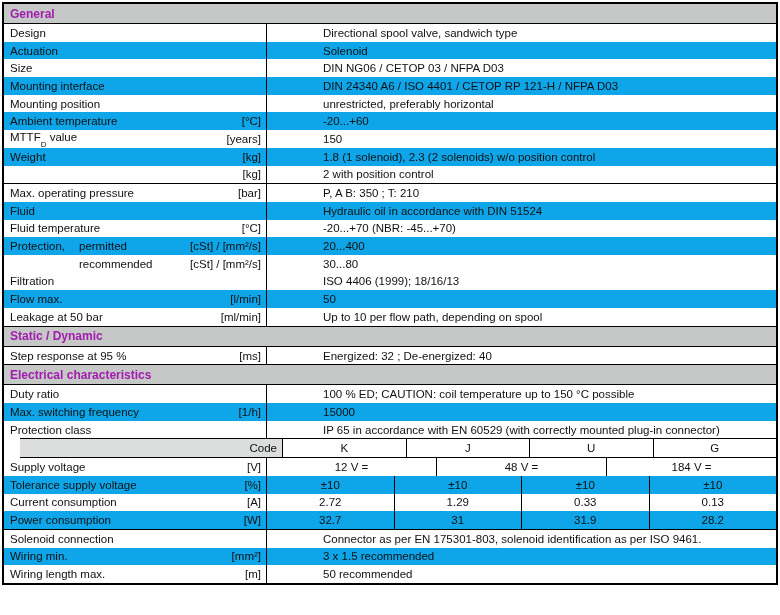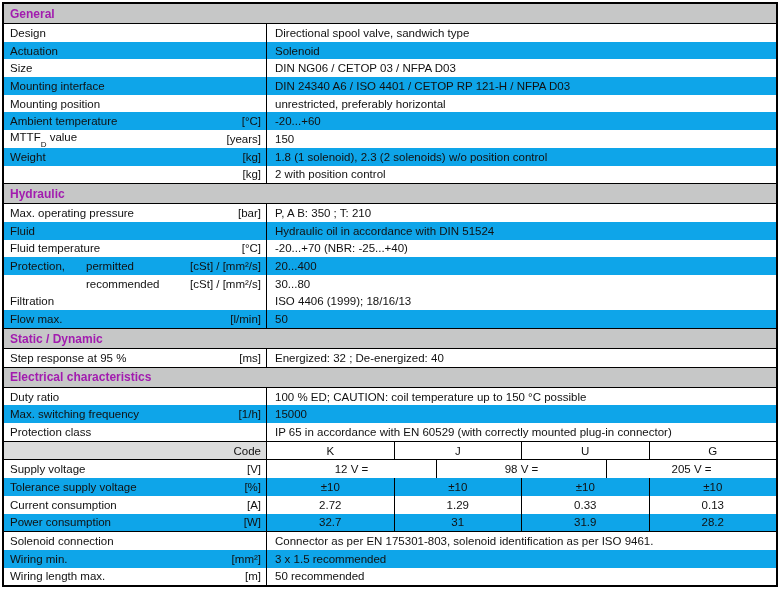--- a/index.html
+++ b/index.html
@@ -13,32 +13,32 @@
     padding-left:6px;font-size:12px;font-weight:bold;color:#a21caf;
     border-bottom:1.5px solid #000;
   }
   .section{border-bottom:1.5px solid #000;}
   .section:last-child{border-bottom:none;border-radius:15px;}
   .row{
     display:flex;align-items:stretch;height:17.7px;font-size:11.5px;
     background:#fff;
   }
   .row.shade{background:#0ea5e9;}
-  .row.bt{border-top:1.5px solid #000;}
+  .row.bt{border-top:1.5px solid #000;margin-left:16px;}
   .row.bb{border-bottom:1.5px solid #000;}
   .label-zone{
     width:256px;flex:0 0 256px;display:flex;align-items:center;
     padding-left:6px;position:relative;border-right:1.5px solid #000;
   }
   .label-zone.cell-shade{background:#dcdddd;}
   .label{white-space:nowrap;}
   .label sub{font-size:8px;position:relative;top:2px;}
-  .sublabel{position:absolute;left:82px;white-space:nowrap;}
+  .sublabel{position:absolute;left:75px;white-space:nowrap;}
   .unit{margin-left:auto;padding-right:5px;white-space:nowrap;}
-  .value-zone{flex:1;display:flex;align-items:center;padding-left:8px;white-space:nowrap;overflow:hidden;}
+  .value-zone{flex:1;display:flex;align-items:center;padding-left:8px;white-space:nowrap;overflow:hidden;margin-left:48px;}
   .cells{flex:1;display:flex;align-items:stretch;padding-left:0;background:inherit;}
   .cells.white-cells{background:#fff;}
   .cell{
     flex:1;display:flex;align-items:center;justify-content:center;
     white-space:nowrap;
   }
   .cell + .cell{border-left:1.5px solid #000;}
 </style>
 </head>
 <body>
@@ -99,40 +99,39 @@
       </div>
       <div class="row">
         <div class="label-zone">
           <span class="label"></span>
           <span class="unit">[kg]</span>
         </div>
         <div class="value-zone">2 with position control</div>
       </div>
     </div>
     <div class="section">
-      <div class="sec-header">Hydraulic</div>
       <div class="row">
         <div class="label-zone">
           <span class="label">Max. operating pressure</span>
           <span class="unit">[bar]</span>
         </div>
         <div class="value-zone">P, A B: 350 ; T: 210</div>
       </div>
       <div class="row shade">
         <div class="label-zone">
           <span class="label">Fluid</span>
         </div>
         <div class="value-zone">Hydraulic oil in accordance with DIN 51524</div>
       </div>
       <div class="row">
         <div class="label-zone">
           <span class="label">Fluid temperature</span>
           <span class="unit">[°C]</span>
         </div>
-        <div class="value-zone">-20...+70 (NBR: -25...+40)</div>
+        <div class="value-zone">-20...+70 (NBR: -45...+70)</div>
       </div>
       <div class="row shade">
         <div class="label-zone">
           <span class="label">Protection,</span>
           <span class="sublabel">permitted</span>
           <span class="unit">[cSt] / [mm²/s]</span>
         </div>
         <div class="value-zone">20...400</div>
       </div>
       <div class="row">
@@ -148,20 +147,27 @@
           <span class="label">Filtration</span>
         </div>
         <div class="value-zone">ISO 4406 (1999); 18/16/13</div>
       </div>
       <div class="row shade">
         <div class="label-zone">
           <span class="label">Flow max.</span>
           <span class="unit">[l/min]</span>
         </div>
         <div class="value-zone">50</div>
+      </div>
+      <div class="row">
+        <div class="label-zone">
+          <span class="label">Leakage at 50 bar</span>
+          <span class="unit">[ml/min]</span>
+        </div>
+        <div class="value-zone">Up to 10 per flow path, depending on spool</div>
       </div>
     </div>
     <div class="section">
       <div class="sec-header">Static / Dynamic</div>
       <div class="row">
         <div class="label-zone">
           <span class="label">Step response at 95 %</span>
           <span class="unit">[ms]</span>
         </div>
         <div class="value-zone">Energized: 32 ; De-energized: 40</div>
@@ -200,22 +206,22 @@
           <span class="cell">G</span>
         </div>
       </div>
       <div class="row">
         <div class="label-zone">
           <span class="label">Supply voltage</span>
           <span class="unit">[V]</span>
         </div>
         <div class="cells">
           <span class="cell">12 V =</span>
-          <span class="cell">98 V =</span>
-          <span class="cell">205 V =</span>
+          <span class="cell">48 V =</span>
+          <span class="cell">184 V =</span>
         </div>
       </div>
       <div class="row shade">
         <div class="label-zone">
           <span class="label">Tolerance supply voltage</span>
           <span class="unit">[%]</span>
         </div>
         <div class="cells">
           <span class="cell">±10</span>
           <span class="cell">±10</span>

